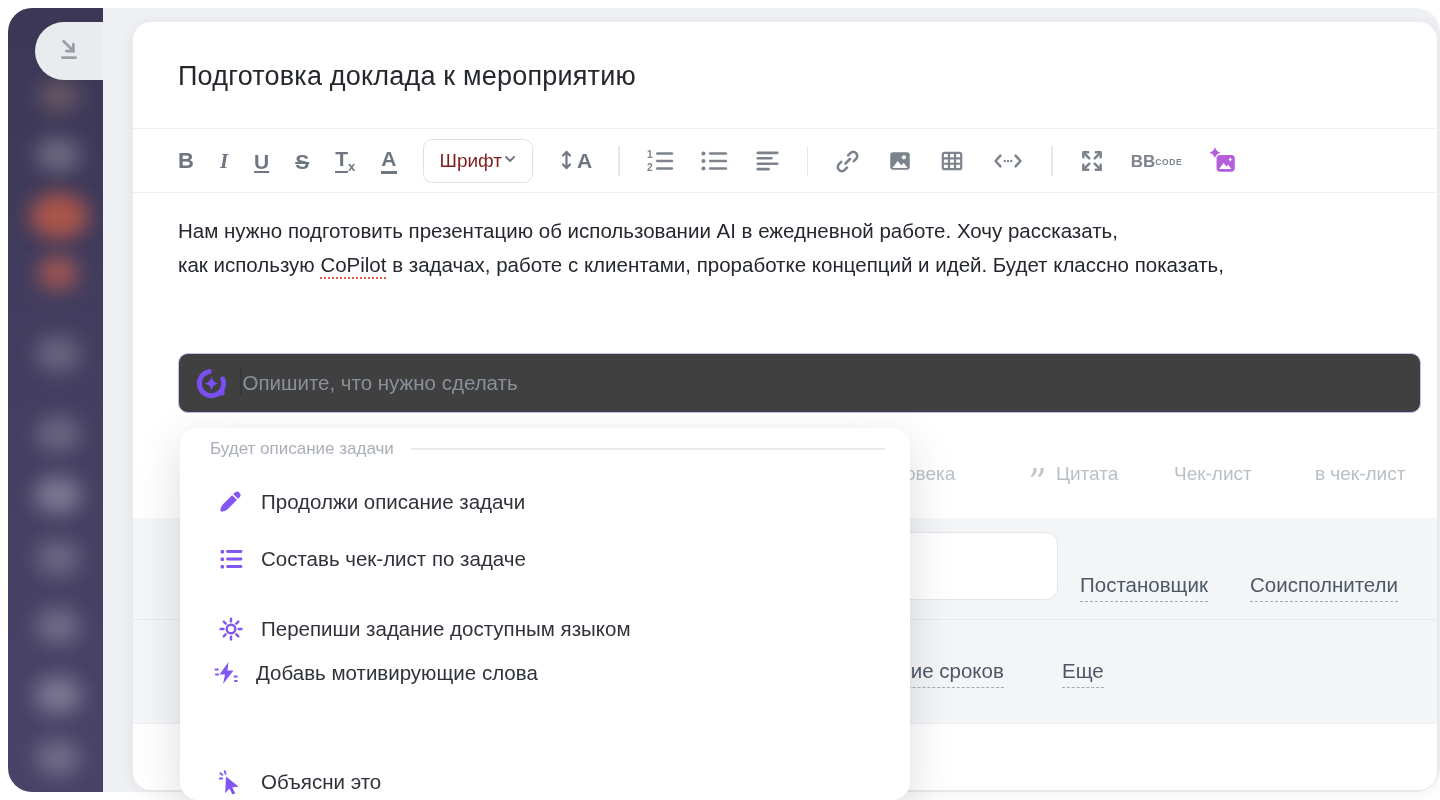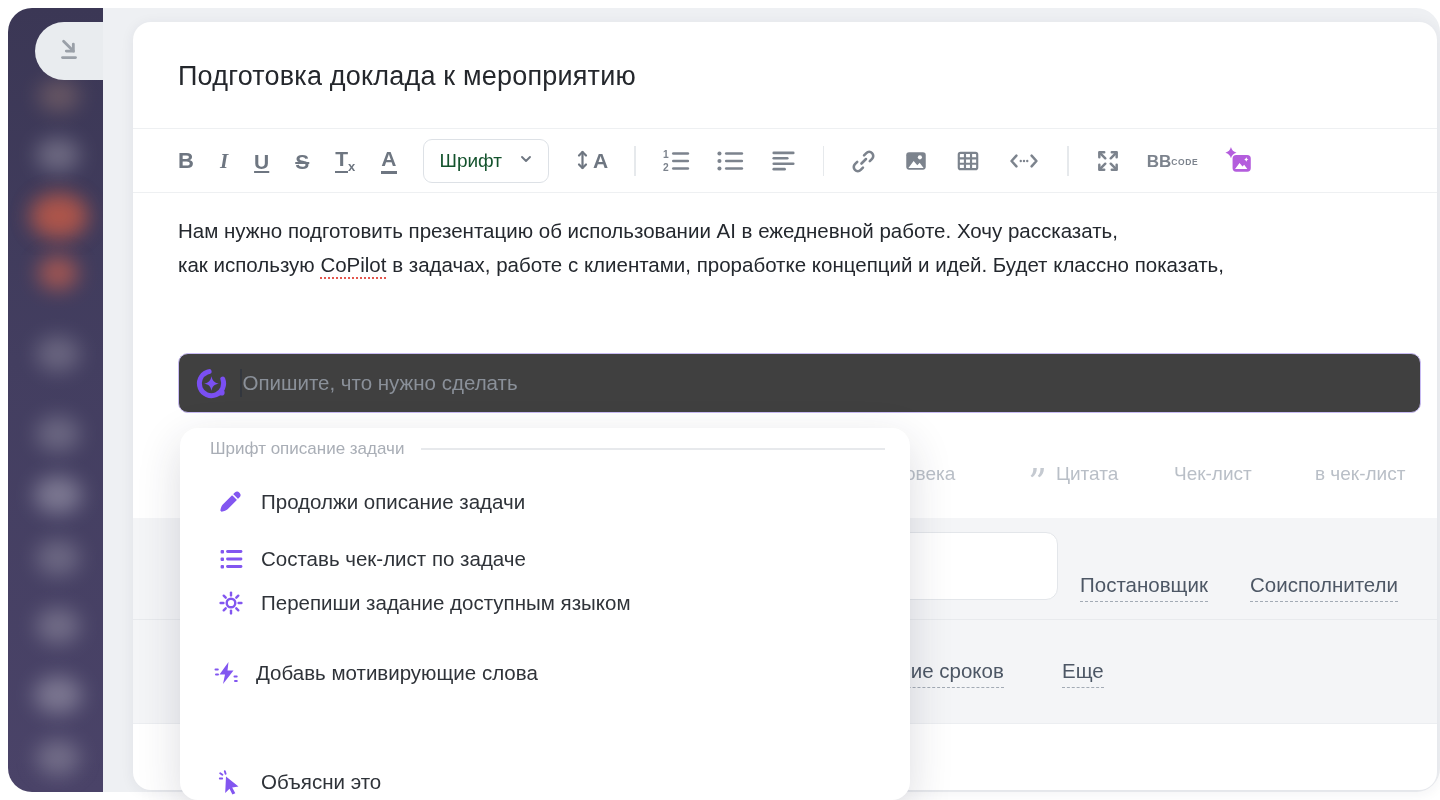--- a/index.html
+++ b/index.html
@@ -34,23 +34,23 @@
   .tbtn { background:none; border:none; padding:0; cursor:pointer; display:flex;
     align-items:center; justify-content:center; color:#6e7681; }
   .tl { font-size:21px; color:#6e7681; font-weight:600; line-height:1; }
   .tl.b { font-weight:800; font-size:22px; }
   .tl.i { font-family:"Liberation Serif", serif; font-style:italic; font-weight:700; }
   .tl.u { text-decoration:underline; font-weight:600; }
   .tl.s { text-decoration:line-through; font-weight:600; }
   .clear-t { border-bottom:2px solid #6e7681; padding-bottom:1px; }
   .tl sub { font-size:13px; font-weight:700; }
   .tl.a { border-bottom:3px solid #6e7681; padding-bottom:2px; font-weight:700; }
-  .font-select { display:flex; align-items:center; gap:16px; padding:10px 14px 10px 16px;
+  .font-select { display:flex; align-items:center; gap:0; padding:10px 14px 10px 16px;
     border:1.5px solid #dde1e6; border-radius:9px; background:#fff; cursor:pointer;
-    font-size:19px; color:#14532d; font-family:inherit; }
+    font-size:19px; color:#7f1d1d; font-family:inherit; }
   .vsep { width:1.5px; height:30px; background:#e6e9ec; }
   .bb-stack { display:flex; flex-direction:row; align-items:center; line-height:1; }
   .bb-stack .bb { font-size:17px; font-weight:800; color:#7c838d; }
   .bb-stack .code { font-size:8.5px; font-weight:700; color:#7c838d; letter-spacing:.6px; margin-top:2px; }
   .size-a { font-size:21px; font-weight:700; color:#6e7681; margin-left:3px; }
 
   
   .paragraph { position:absolute; left:45px; top:192px; font-size:20.5px; line-height:34px;
     color:#24282e; white-space:nowrap; }
   .spellcheck { text-decoration:underline dotted #e4574d; text-decoration-thickness:2px;
@@ -300,21 +300,21 @@
   <div class="dashed-link" style="left:1117px;top:551px;">Соисполнители</div>
   <div class="dashed-link" style="left:755px;top:637px;">ание сроков</div>
   <div class="dashed-link" style="left:929px;top:637px;">Еще</div>
 
   <div class="divider" style="top:701px;border-top-color:#eceef1;"></div>
 </div>
 
 <div class="copilot-dropdown">
 
   <div class="menu-header" style="top:4px;">
-    <span>Шрифт описание задачи</span>
+    <span>Будет описание задачи</span>
     <span class="hline"></span>
   </div>
 
   <button class="menu-item" style="top:57px;">
     <span style="display:flex;">
       <svg width="26" height="26" viewBox="0 0 26 26">
         <path d="M3.5 22.8 C6.3 22.2 8.3 21.6 9.6 20.3 L21.6 8.3 A3.4 3.4 0 0 0 16.8 3.5 L4.8 15.5 C3.5 16.8 2.9 18.8 2.3 21.6 Z" fill="#8256f0"></path>
         <path d="M14.8 5.8 L19.3 10.3" stroke="#fff" stroke-width="1.6" stroke-linecap="round"></path>
       </svg>
     </span>
@@ -328,21 +328,21 @@
           <path d="M9.5 13 H23"></path>
           <path d="M9.5 20.5 H23"></path>
         <rect x="2.6" y="4" width="3.4" height="3.4" rx="1" fill="#8256f0" stroke="none"></rect>
         <rect x="2.6" y="11.5" width="3.4" height="3.4" rx="1" fill="#8256f0" stroke="none"></rect>
         <rect x="2.6" y="19" width="3.4" height="3.4" rx="1" fill="#8256f0" stroke="none"></rect>
       </svg>
     </span>
     <span>Составь чек-лист по задаче</span>
   </button>
 
-  <button class="menu-item" style="top:158px;">
+  <button class="menu-item" style="top:184px;">
     <span style="display:flex;">
       <svg width="26" height="26" viewBox="0 0 26 26" fill="none" stroke="#8256f0" stroke-width="2.4" stroke-linecap="round">
         <circle cx="13" cy="13" r="4.3"></circle>
         <path d="M13 2.6 V5.4"></path>
           <path d="M13 20.6 V23.4"></path>
         <path d="M2.6 13 H5.4"></path>
           <path d="M20.6 13 H23.4"></path>
         <path d="M5.7 5.7 L7.7 7.7"></path>
           <path d="M18.3 18.3 L20.3 20.3"></path>
         <path d="M20.3 5.7 L18.3 7.7"></path>

